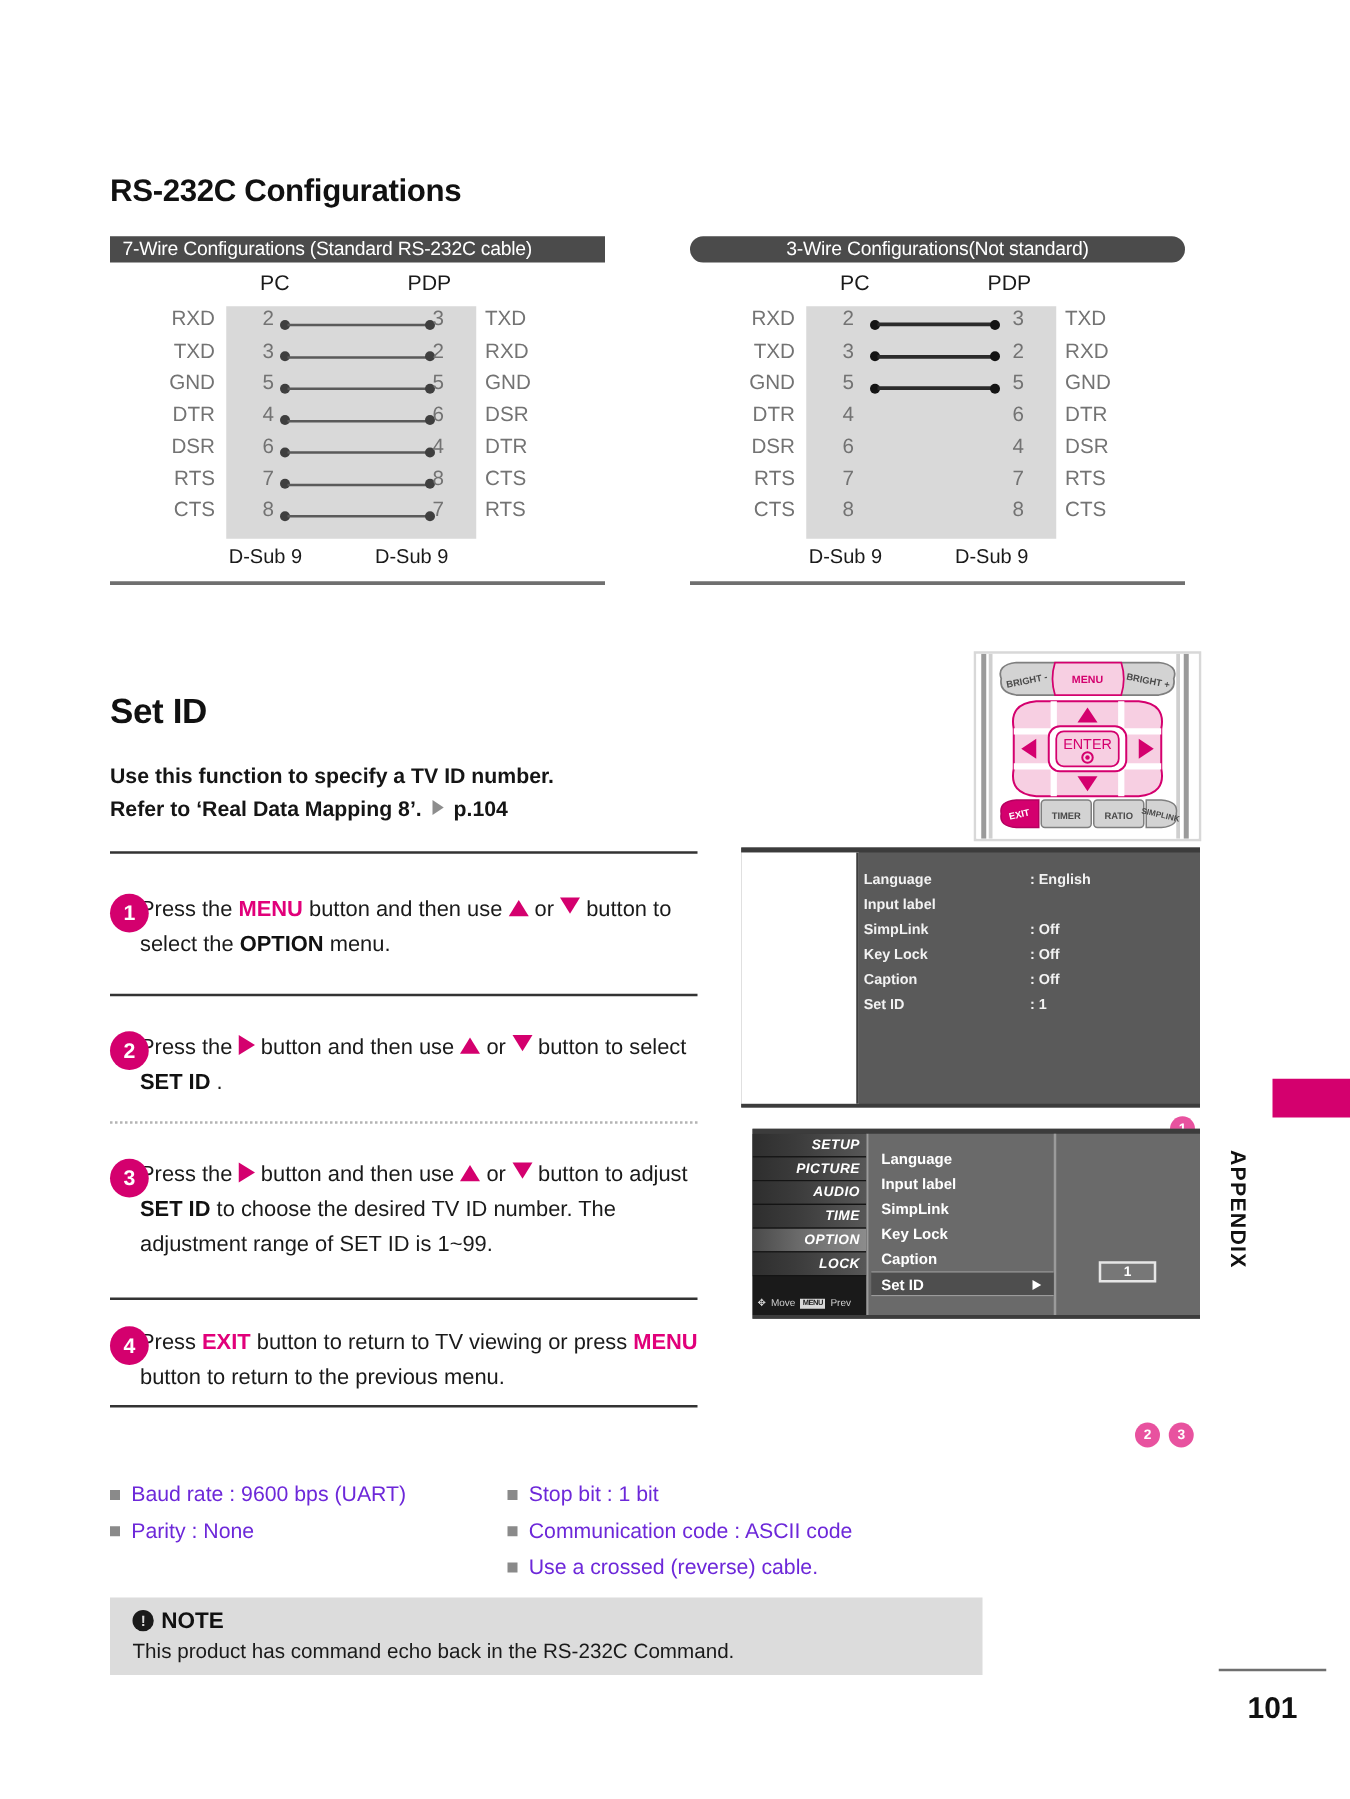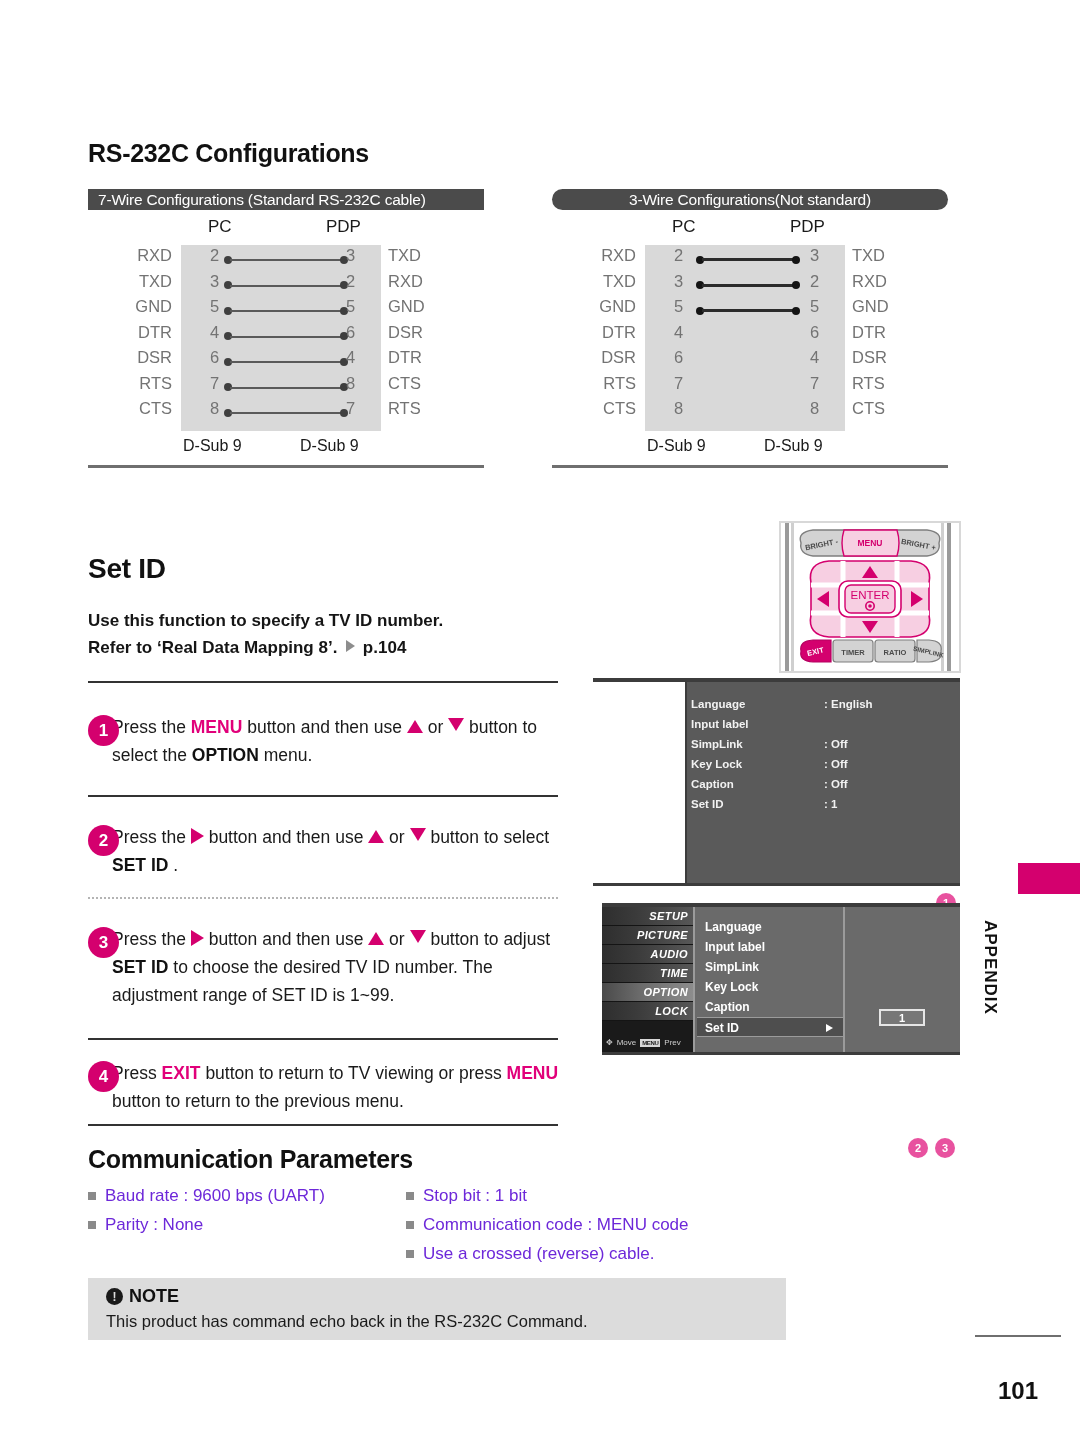--- a/index.html
+++ b/index.html
@@ -259,21 +259,21 @@
     font-size:17px; font-weight:bold; letter-spacing:1px; color:#111;
     transform:rotate(90deg); transform-origin:left top;
   }
 
   
   #page-rule {
     position:absolute; left:975px; top:1335px; width:86px; height:2px; background:#6f6f6f;
   }
   #page-number {
     position:absolute; left:975px; top:1353px; width:86px;
-    text-align:center; font-size:24px; font-weight:bold; color:#111;margin-top:24px;
+    text-align:center; font-size:24px; font-weight:bold; color:#111;
   }
 </style>
 </head>
 <body>
 
 <div class="page">
 
   <div class="h1" id="title-rs232">RS-232C Configurations</div>
 
   <div class="wire-block" id="wire-block-7">
@@ -567,41 +567,40 @@
         <span class="arrow"></span>
       </div>
     </div>
     <div class="detail">
       <div class="valuebox">1</div>
     </div>
   </div>
   <div class="marker" id="marker-2">2</div>
   <div class="marker" id="marker-3">3</div>
 
-  <div class="h1" id="title-commparams">Communication Parameters</div>
 
   <div class="params">
     <div class="col left">
       <div class="pitem">
         <span class="sq"></span>
         <span>Baud rate : 9600 bps (UART)</span>
       </div>
       <div class="pitem">
         <span class="sq"></span>
         <span>Parity : None</span>
       </div>
     </div>
     <div class="col right">
       <div class="pitem">
         <span class="sq"></span>
         <span>Stop bit : 1 bit</span>
       </div>
       <div class="pitem">
         <span class="sq"></span>
-        <span>Communication code : MENU code</span>
+        <span>Communication code : ASCII code</span>
       </div>
       <div class="pitem">
         <span class="sq"></span>
         <span>Use a crossed (reverse) cable.</span>
       </div>
     </div>
   </div>
 
   <div id="note-box">
     <div class="note-title">

